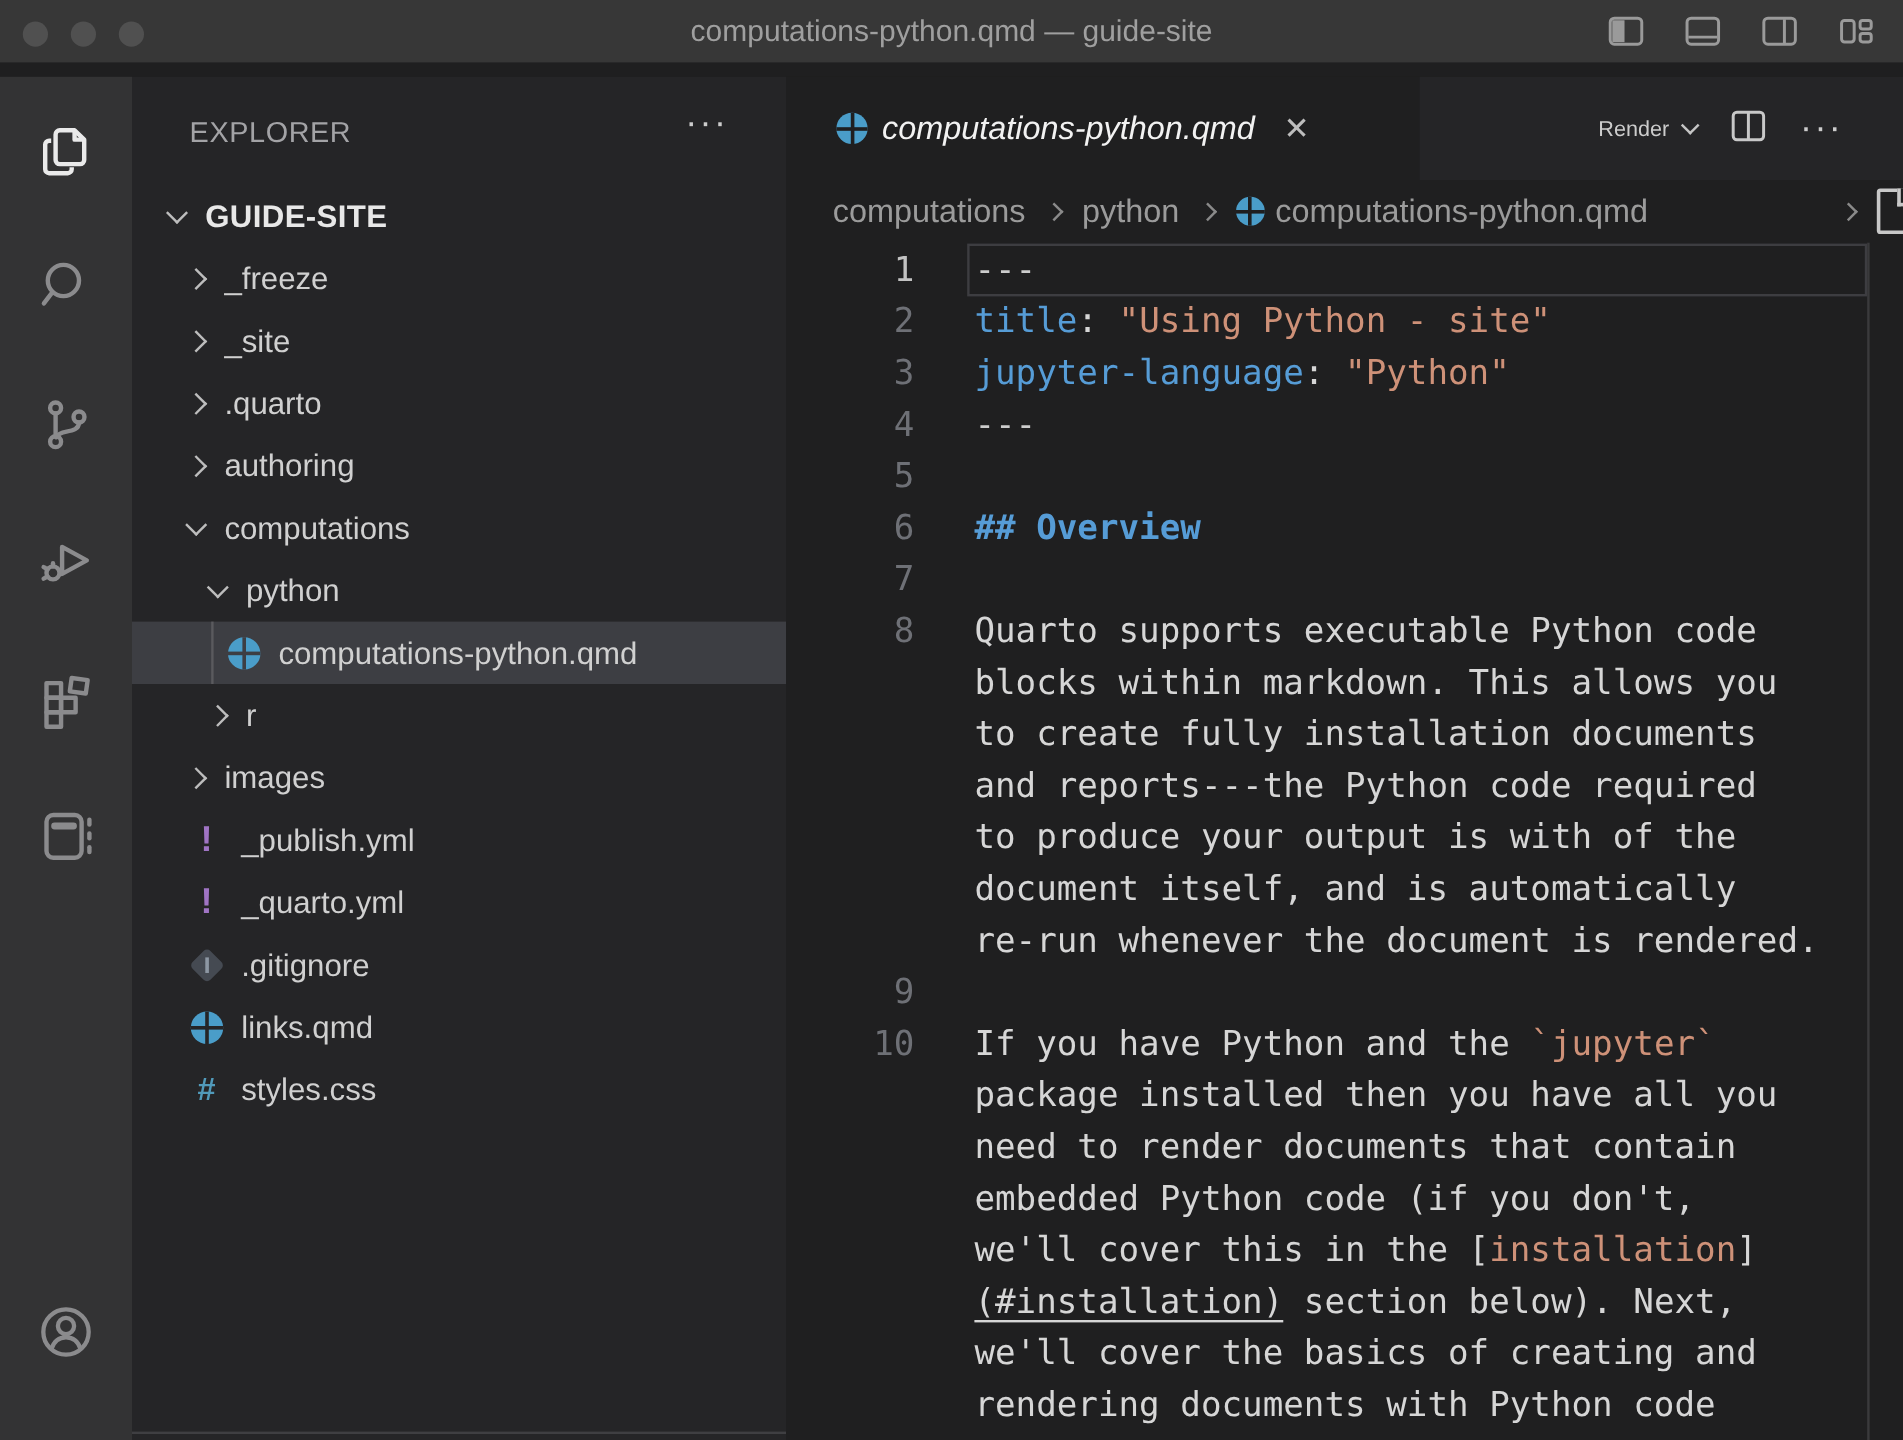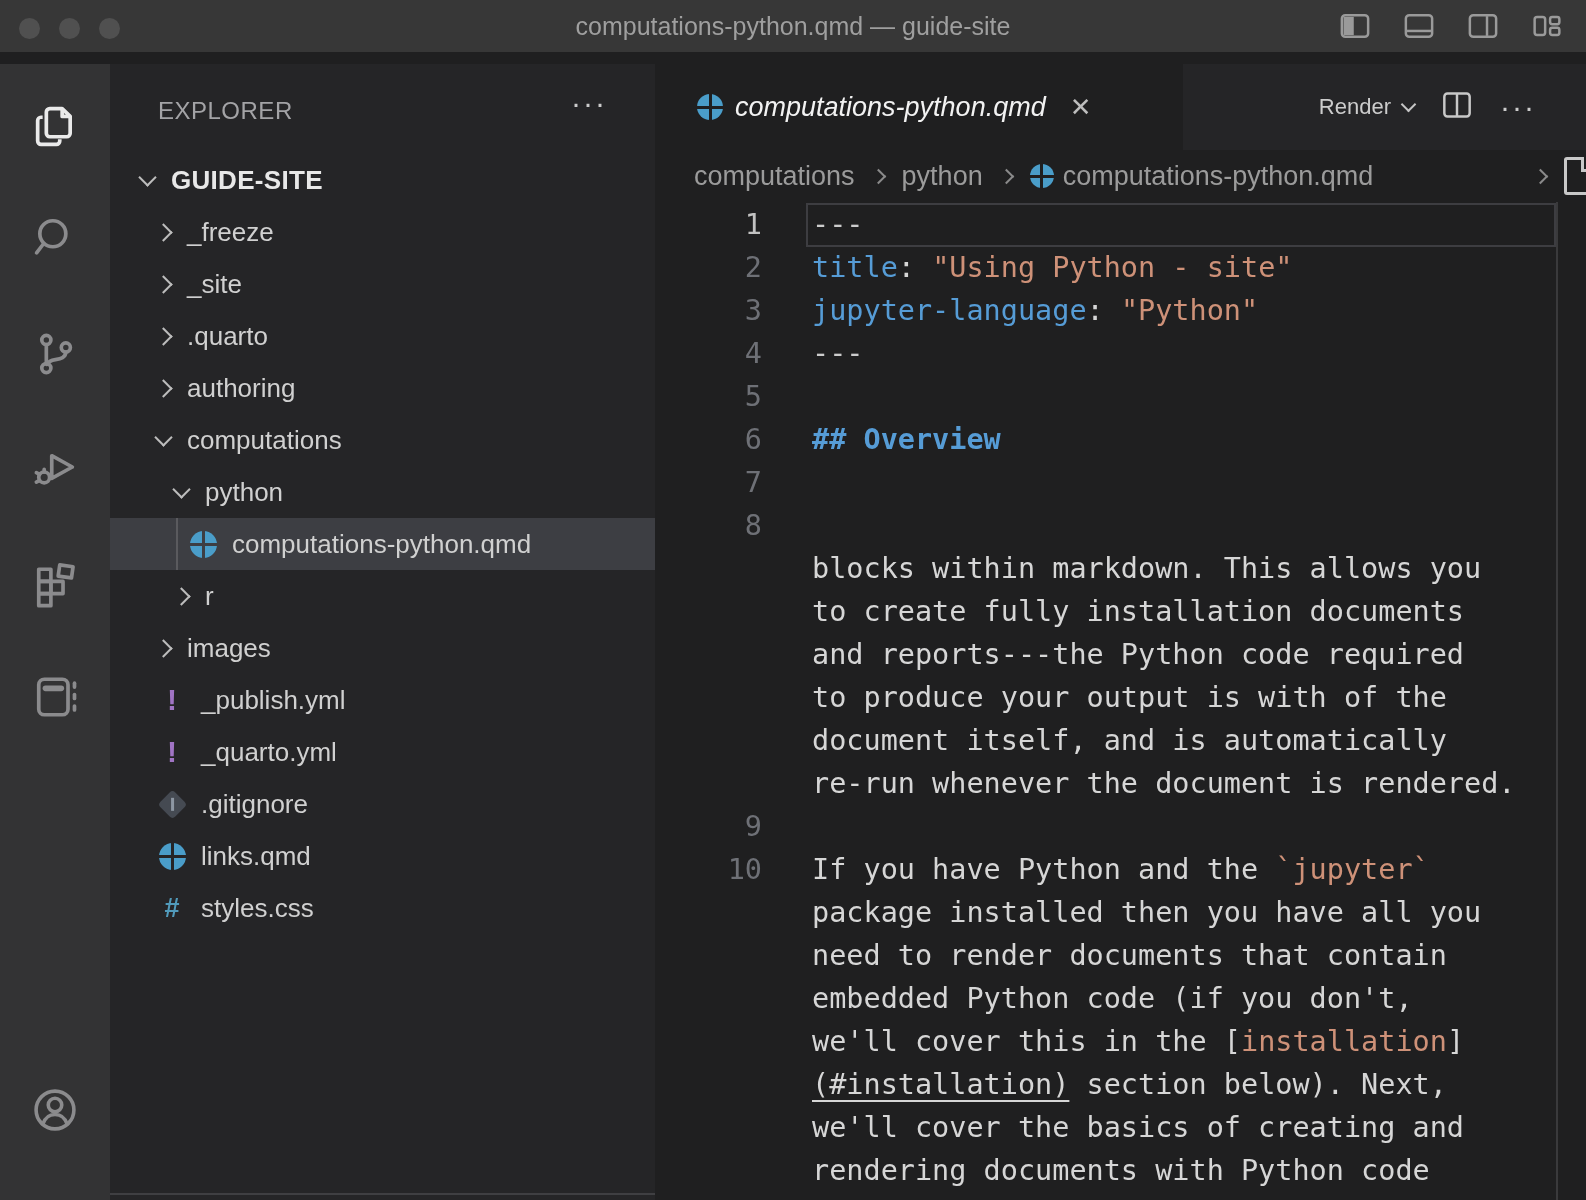--- a/index.html
+++ b/index.html
@@ -53,21 +53,21 @@
 
   
   .editor-group{position:absolute;left:655px;top:0;width:931px;height:1148px;background:#1f1f20;}
   .tabbar{position:absolute;left:0;top:0;width:931px;height:86px;background:#252527;}
   .tab{position:absolute;left:0;top:0;width:528px;height:86px;background:#1f1f20;display:flex;align-items:center;}
   .tab .fi{margin-left:40px;margin-right:10px;}
   .tab .q-icon{--cross:#1f1f20;width:26px;height:26px;}
   .tab-label{font-size:27px;font-style:italic;color:#f2f2f2;white-space:nowrap;}
   .tab-close{margin-left:24px;font-size:26px;color:#bdbdbd;font-style:normal;cursor:default;}
   .editor-actions{position:absolute;right:0;top:0;height:86px;display:flex;align-items:center;gap:26px;padding-right:50px;}
-  .render-btn{display:flex;align-items:center;gap:12px;color:#cccccc;font-size:22px;cursor:default;}
+  .render-btn{display:flex;align-items:center;gap:12px;color:#cccccc;font-size:18px;cursor:default;}
   .chev-dn{width:11px;height:11px;border-right:2.2px solid #c5c5c5;border-bottom:2.2px solid #c5c5c5;transform:rotate(45deg);margin-top:-6px;}
   .ed-more{color:#cccccc;font-size:30px;letter-spacing:2px;cursor:default;}
 
   .breadcrumb{position:absolute;left:0;top:86px;width:931px;height:52px;display:flex;align-items:center;
     color:#9b9b9b;font-size:27px;white-space:nowrap;overflow:hidden;padding-left:39px;}
   .bc-item{display:flex;align-items:center;}
   .bc-sep{width:11px;height:11px;border-right:2.2px solid #8a8a8a;border-bottom:2.2px solid #8a8a8a;transform:rotate(-45deg);margin:0 18px;flex:0 0 auto;}
   .bc-item .q-icon{--cross:#1f1f20;width:24px;height:24px;margin-right:9px;}
   .bc-end{position:absolute;right:-10px;top:0;height:52px;display:flex;align-items:center;}
   .file-ic{width:32px;height:38px;border:3px solid #c8c8c8;border-radius:3px;position:relative;background:#1f1f20;}
@@ -322,21 +322,21 @@
         <div class="cur-line-box"></div>
         <div class="ruler"></div>
         <div class="code-lines" id="code-lines">
             <div class="crow current"><span class="ln">1</span><span class="lc"><span class="tk-punct">---</span></span></div>
             <div class="crow"><span class="ln">2</span><span class="lc"><span class="tk-key">title</span><span class="tk-plain">: </span><span class="tk-str">"Using Python - site"</span></span></div>
             <div class="crow"><span class="ln">3</span><span class="lc"><span class="tk-key">jupyter-language</span><span class="tk-plain">: </span><span class="tk-str">"Python"</span></span></div>
             <div class="crow"><span class="ln">4</span><span class="lc"><span class="tk-punct">---</span></span></div>
             <div class="crow"><span class="ln">5</span><span class="lc"></span></div>
             <div class="crow"><span class="ln">6</span><span class="lc"><span class="tk-heading">## Overview</span></span></div>
             <div class="crow"><span class="ln">7</span><span class="lc"></span></div>
-            <div class="crow"><span class="ln">8</span></div>
+            <div class="crow"><span class="ln">8</span><span class="lc"><span class="tk-plain">Quarto supports executable Python code</span></span></div>
             <div class="crow"><span class="ln"></span><span class="lc"><span class="tk-plain">blocks within markdown. This allows you</span></span></div>
             <div class="crow"><span class="ln"></span><span class="lc"><span class="tk-plain">to create fully installation documents</span></span></div>
             <div class="crow"><span class="ln"></span><span class="lc"><span class="tk-plain">and reports---the Python code required</span></span></div>
             <div class="crow"><span class="ln"></span><span class="lc"><span class="tk-plain">to produce your output is with of the</span></span></div>
             <div class="crow"><span class="ln"></span><span class="lc"><span class="tk-plain">document itself, and is automatically</span></span></div>
             <div class="crow"><span class="ln"></span><span class="lc"><span class="tk-plain">re-run whenever the document is rendered.</span></span></div>
             <div class="crow"><span class="ln">9</span><span class="lc"></span></div>
             <div class="crow"><span class="ln">10</span><span class="lc"><span class="tk-plain">If you have Python and the </span><span class="tk-code">`jupyter`</span></span></div>
             <div class="crow"><span class="ln"></span><span class="lc"><span class="tk-plain">package installed then you have all you</span></span></div>
             <div class="crow"><span class="ln"></span><span class="lc"><span class="tk-plain">need to render documents that contain</span></span></div>

